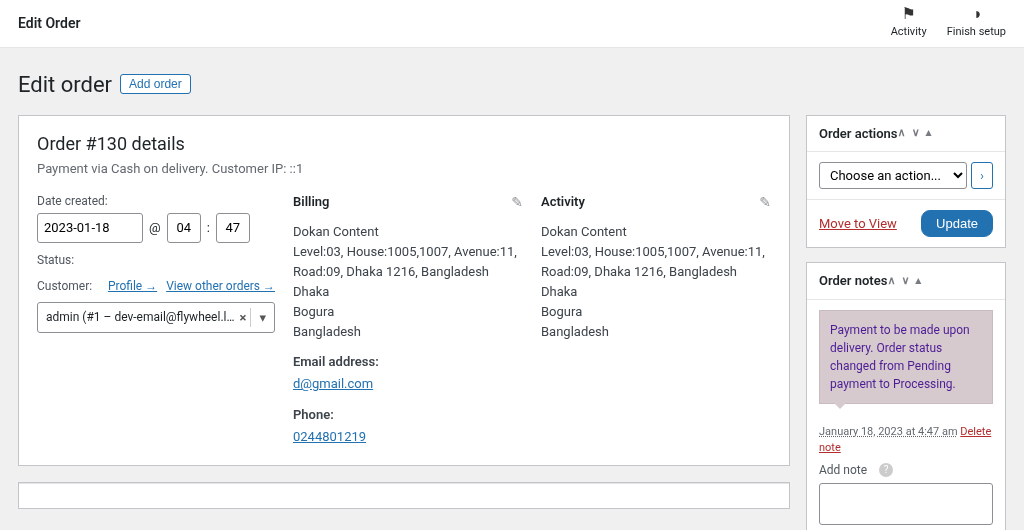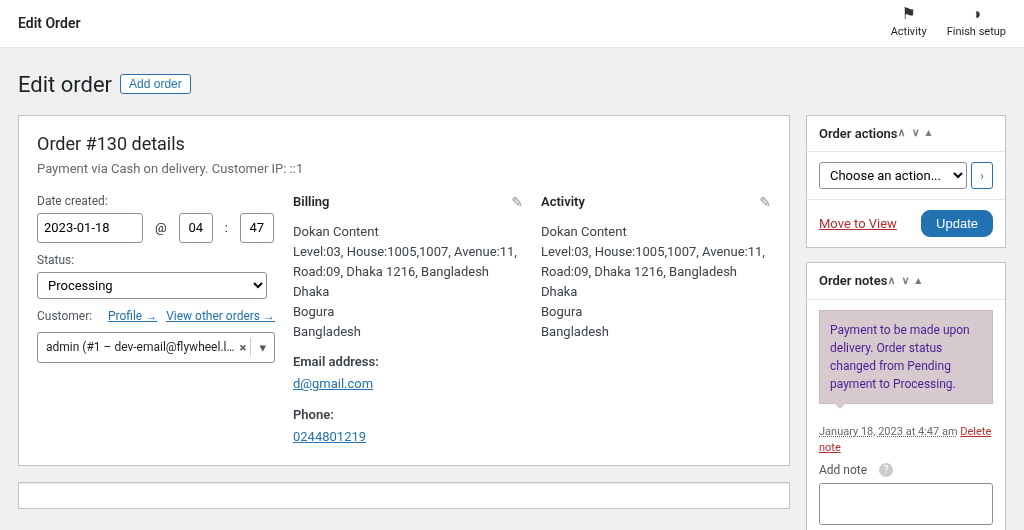--- a/index.html
+++ b/index.html
@@ -60,21 +60,21 @@
   }
   .panel + .panel { margin-top: 16px; }
   .order-title { font-size: 18px; font-weight: 400; margin: 0 0 2px; }
   .order-sub   { color: var(--text-muted); margin: 0 0 14px; }
   .three-col { display: flex; gap: 18px; }
   .three-col > div { flex: 1 1 0; position: relative; }
   .sec-h { font-size: 13px; font-weight: 600; margin: 0 0 10px; }
   .edit-pencil { position: absolute; top: 0; right: 0; color: #8c8f94; cursor: pointer; font-size: 14px; }
   .label { color: #50575e; font-size: 12px; display: block; margin-bottom: 3px; }
   .row { margin-bottom: 8px; }
-  .date-line { display: flex; gap: 12px; align-items: center; }
+  .date-line { display: flex; gap: 6px; align-items: center; }
   input[type="text"], select, textarea {
     border: 1px solid #8c8f94;
     padding: 4px 6px;
     font: inherit;
     border-radius: 3px;
     background: #fff;
   }
   .date-input   { width: 106px; }
   .time-input   { width: 34px; text-align: center; }
   .status-select { width: 230px; appearance: auto; }
@@ -188,23 +188,20 @@
                 <div class="date-line">
                   <input class="date-input" type="text" value="2023-01-18" style="">
                   <span>@</span>
                   <input class="time-input" type="text" value="04" style="">
                   <span>:</span>
                   <input class="time-input" type="text" value="47" style="">
                 </div>
               </div>
               <div class="row">
                 <label class="label">Status:</label>
-                <select class="status-select">
-                  <option>Processing</option>
-                </select>
               </div>
               <div class="row">
                 <div class="cust-row">
                   <label class="label">Customer:</label>
                   <span class="cust-links">
                     <a href="#">Profile →</a>&nbsp;&nbsp;
                     <a href="#">View other orders →</a>
                   </span>
                 </div>
                 <div class="cust-select" style="margin-top:4px;">

